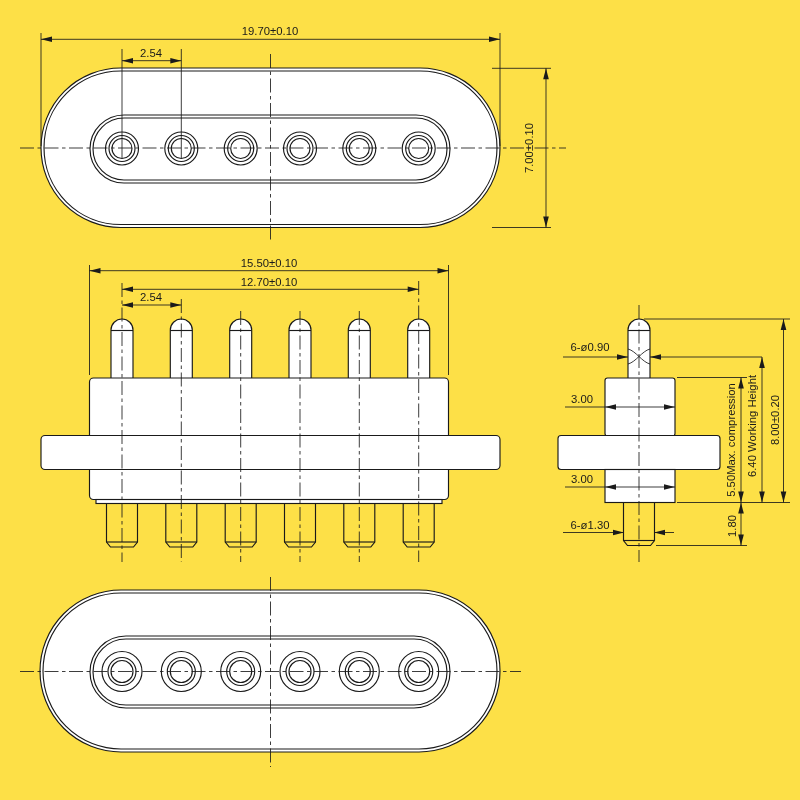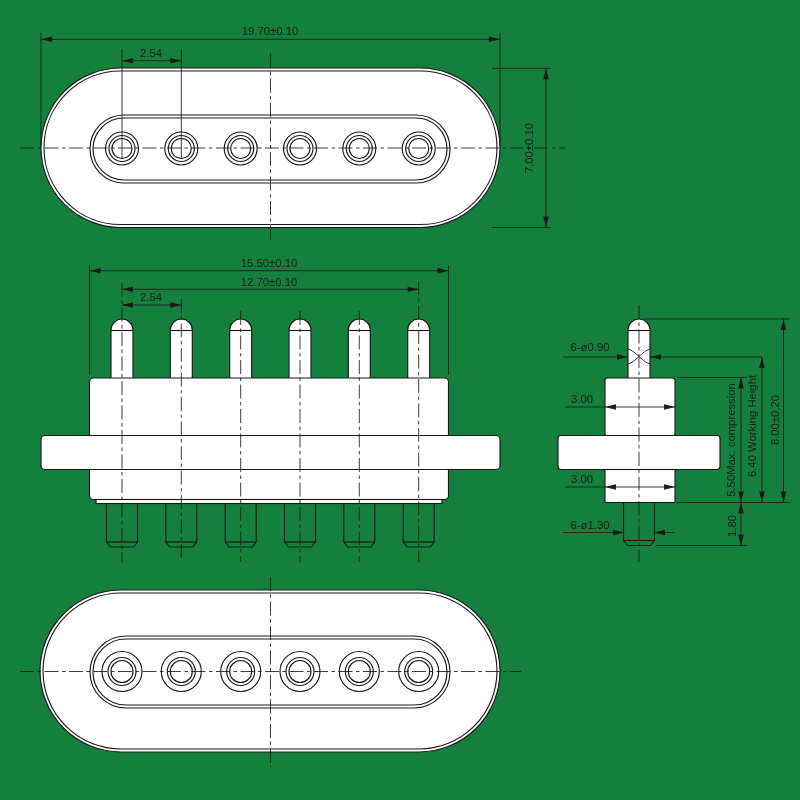--- a/index.html
+++ b/index.html
@@ -1,16 +1,16 @@
 <!DOCTYPE html>
 <html><head>
 <meta charset="utf-8">
 <style>
   html,body{margin:0;padding:0;background:#ffffff;}
-  .sheet{position:relative;width:800px;height:800px;background:#15803d;overflow:hidden;}
+  .sheet{position:relative;width:800px;height:800px;background:#fde047;overflow:hidden;}
   svg{display:block;}
   .ol{fill:none;stroke:#1a1a1a;stroke-width:1.15;}
   .olw{fill:#ffffff;stroke:#1a1a1a;stroke-width:1.15;}
   .dl{fill:none;stroke:#1a1a1a;stroke-width:0.85;}
   .cl{fill:none;stroke:#1a1a1a;stroke-width:0.85;stroke-dasharray:14 3.5 3.5 3.5;}
   .ah{fill:#1a1a1a;stroke:none;}
   text{font-family:"Liberation Sans","DejaVu Sans",sans-serif;font-size:11.3px;fill:#1a1a1a;}
   .tm{text-anchor:middle;}
 </style>
 </head>

